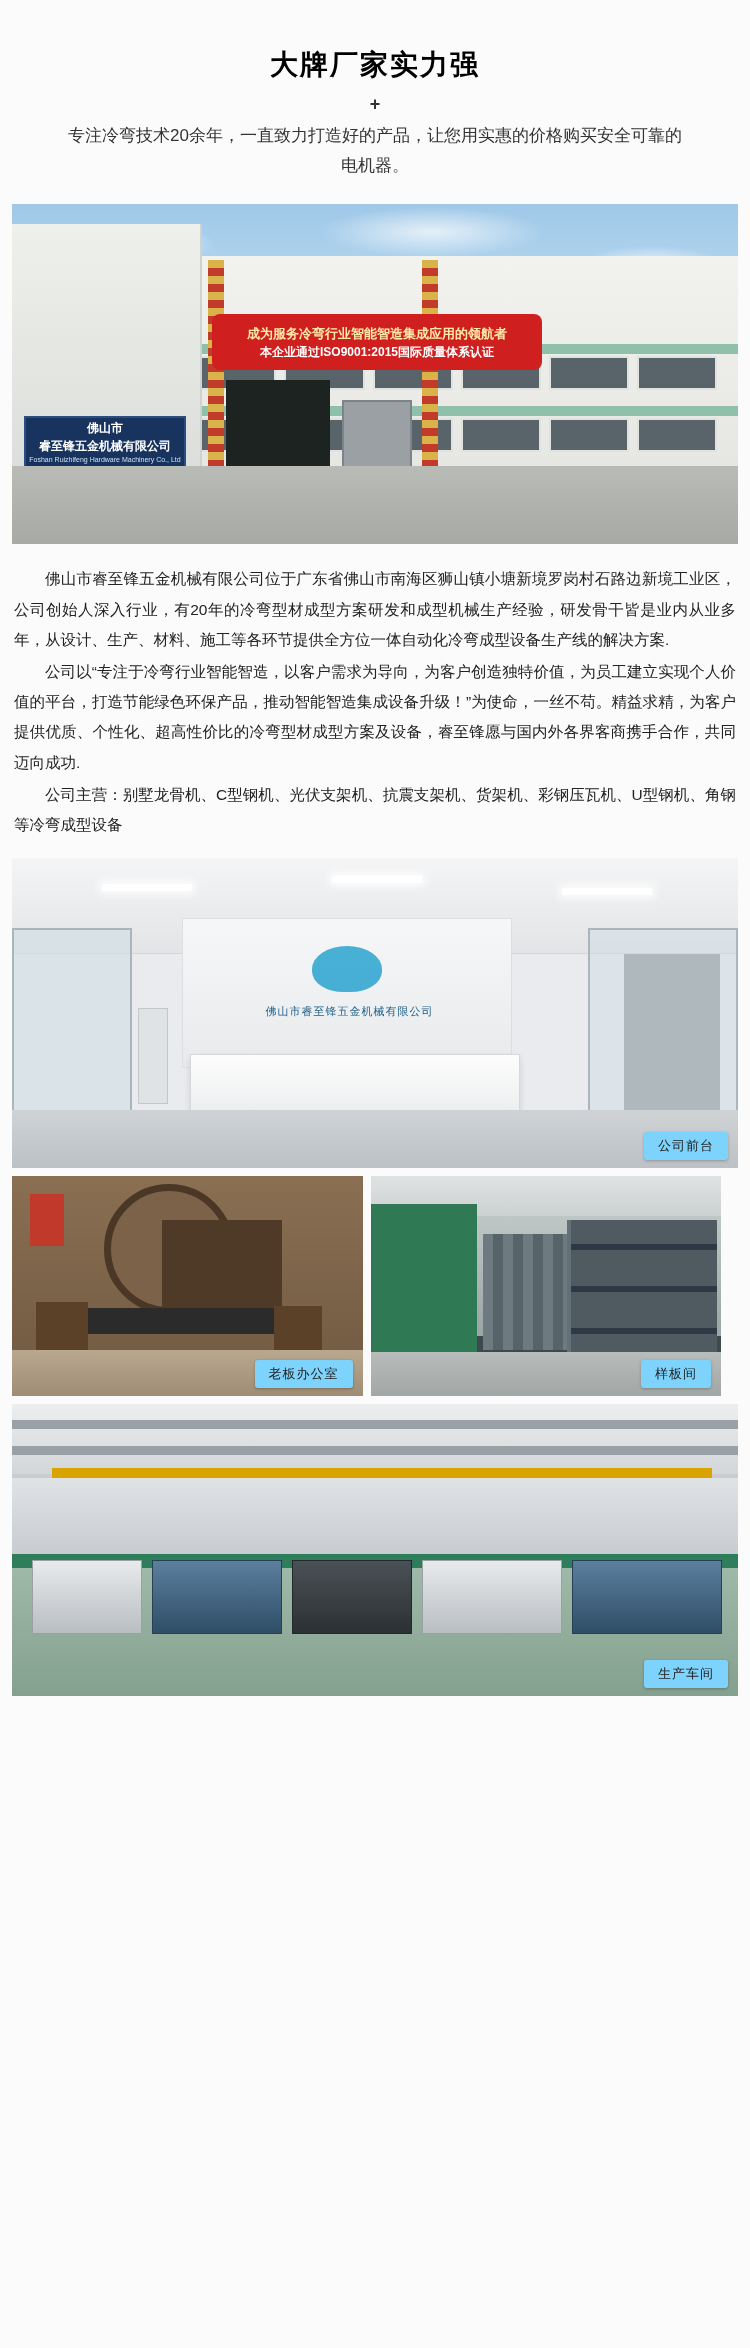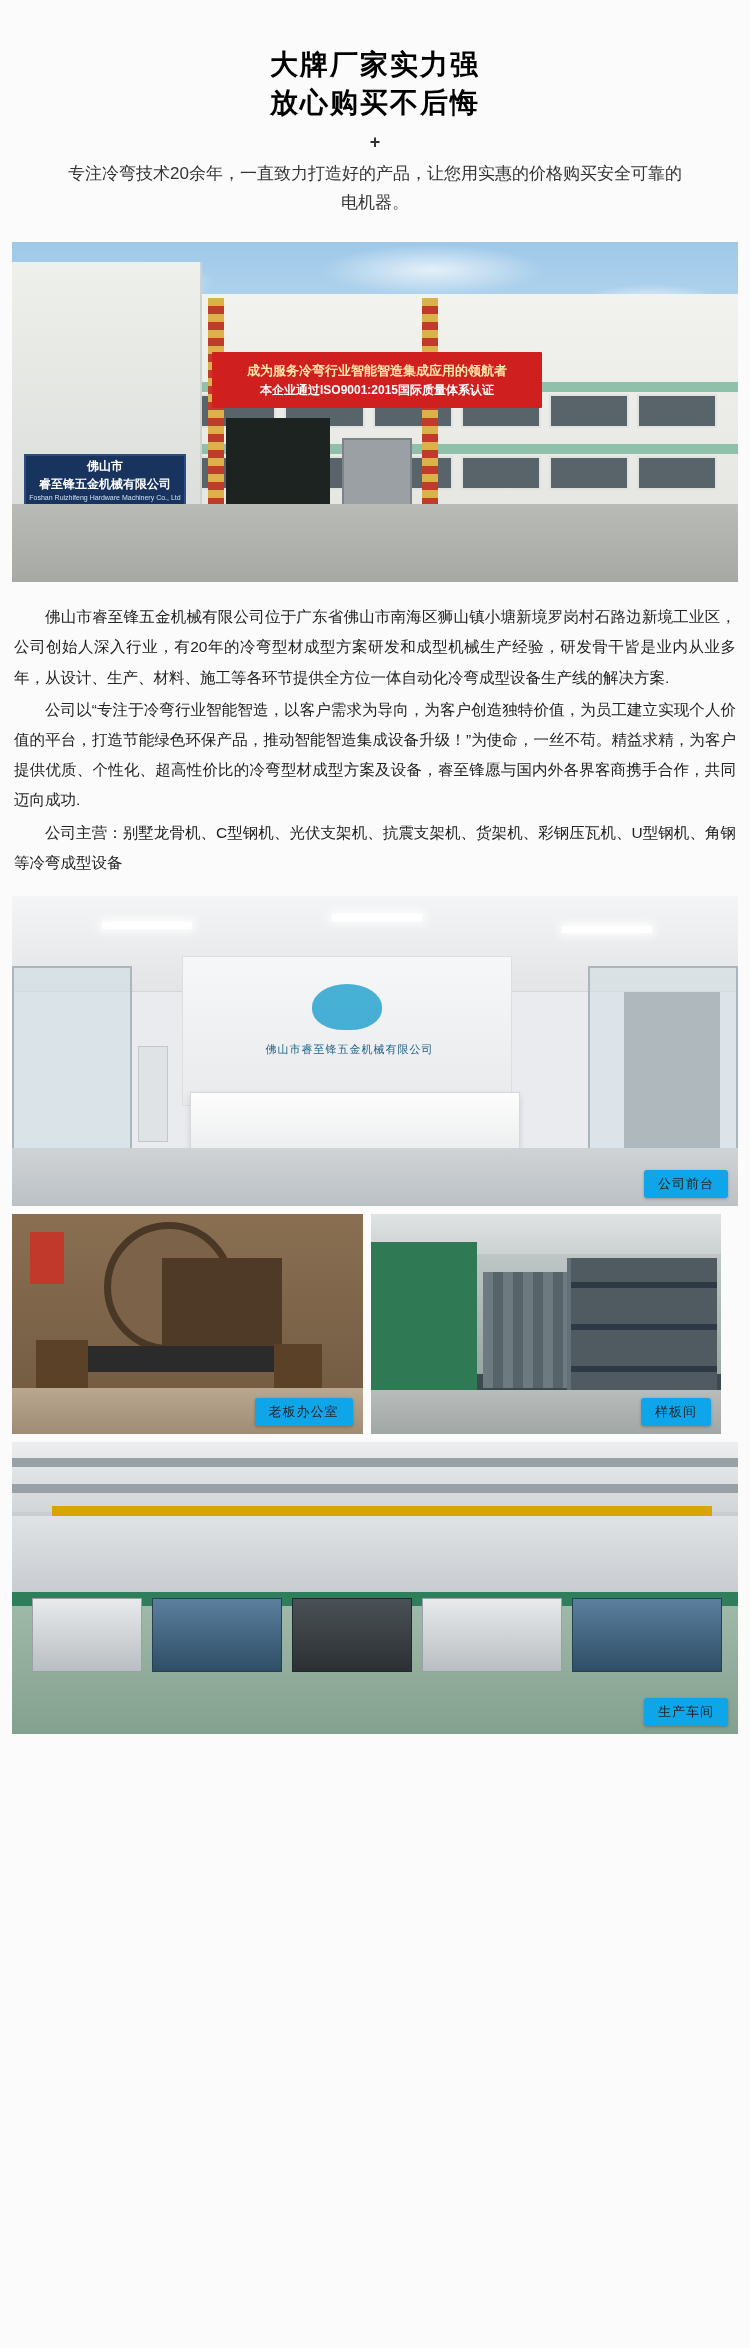--- a/index.html
+++ b/index.html
@@ -77,21 +77,21 @@
     position: absolute; left: 8px; width: 96%; height: 34px;
     display: flex; gap: 8px;
   }
   .hero .win-row span {
     flex: 1; background: #58646a; border: 2px solid #dfe2de;
   }
   .hero .wr1 { top: 100px; }
   .hero .wr2 { top: 162px; }
   .hero .banner {
     position: absolute; left: 200px; top: 110px; width: 330px; height: 56px;
-    background: #cf1f1f; border-radius: 1px;
+    background: #cf1f1f; border-radius: 8px;
     color: #ffe9a8; font-size: 13px; font-weight: bold;
     display: flex; flex-direction: column; align-items: center; justify-content: center;
     line-height: 1.5; text-align: center;
   }
   .hero .banner .l2 { color: #ffffff; font-size: 12px; }
   .hero .sign {
     position: absolute; left: 12px; top: 212px; width: 162px; height: 52px;
     background: #17335e; border: 2px solid #2b4d82;
     color: #ffffff; font-size: 12px; font-weight: bold;
     display: flex; flex-direction: column; align-items: center; justify-content: center;
@@ -138,21 +138,21 @@
   
   .photo {
     position: relative;
     margin: 0 12px 8px 12px;
     overflow: hidden;
   }
   .tag {
     position: absolute;
     right: 10px;
     bottom: 8px;
-    background: #0ea5e9;
+    background: #7dd3fc;
     color: #222222;
     font-size: 13px;
     padding: 5px 14px;
     border-radius: 3px;
     box-shadow: 0 1px 3px rgba(0,0,0,.25);
     letter-spacing: 1px;
   }
 
   
   .reception { height: 310px; background: #e9ebee; text-decoration: underline; }
@@ -316,21 +316,20 @@
 
   .footer-space { height: 26px; }
 </style>
 </head>
 <body>
 
 <div class="page">
 
   <div class="header">
     <div class="headline">大牌厂家实力强</div>
-    <div class="headline">放心购买不后悔</div>
     <div class="plus">+</div>
     <div class="subhead">专注冷弯技术20余年，一直致力打造好的产品，让您用实惠的价格购买安全可靠的电机器。</div>
   </div>
 
   <div class="hero">
     <div class="sky-clouds"></div>
     <div class="building">
       <div class="stripe s1"></div>
       <div class="stripe s2"></div>
       <div class="win-row wr1">

